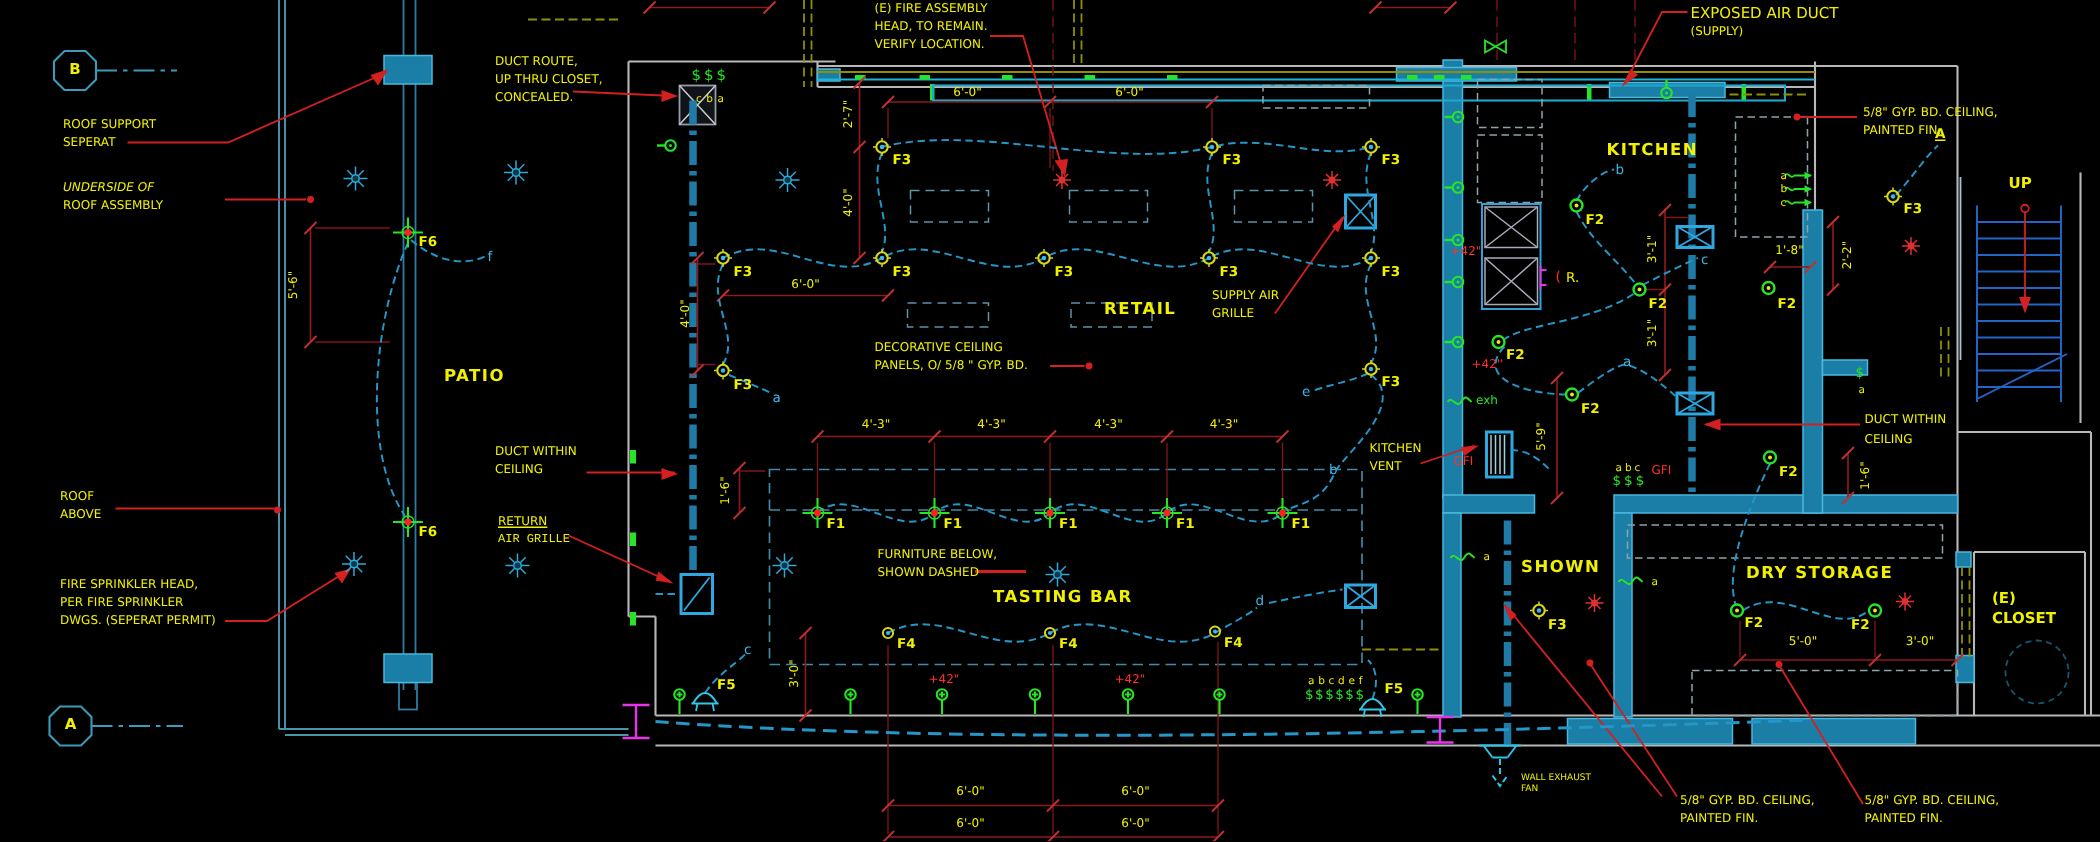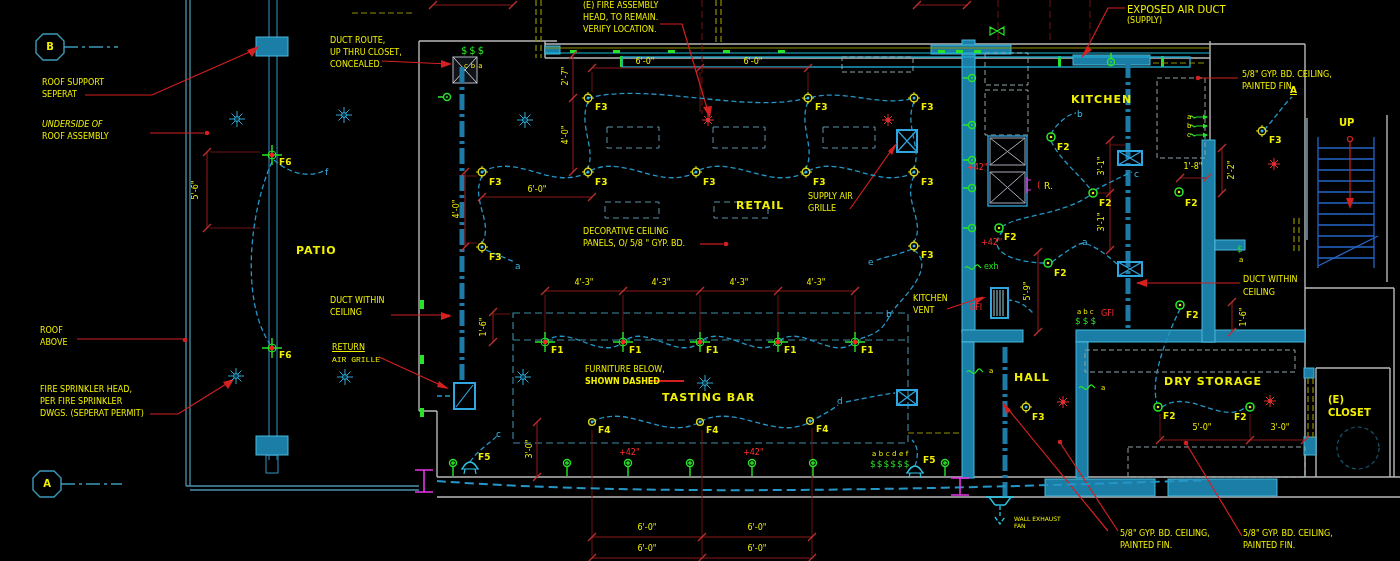--- a/index.html
+++ b/index.html
@@ -409,34 +409,34 @@
       <div class="lbl" style="left: 583px; top: 240px; color: rgb(240, 240, 0); font-size: 8px;">PANELS, O/ 5/8 " GYP. BD.</div>
       <div class="lbl" style="left: 808px; top: 193px; color: rgb(240, 240, 0); font-size: 8px;">SUPPLY AIR</div>
       <div class="lbl" style="left: 808px; top: 205px; color: rgb(240, 240, 0); font-size: 8px;">GRILLE</div>
       <div class="lbl" style="left: 913px; top: 295px; color: rgb(240, 240, 0); font-size: 8px;">KITCHEN</div>
       <div class="lbl" style="left: 913px; top: 307px; color: rgb(240, 240, 0); font-size: 8px;">VENT</div>
       <div class="lbl" style="left: 330px; top: 297px; color: rgb(240, 240, 0); font-size: 8px;">DUCT WITHIN</div>
       <div class="lbl" style="left: 330px; top: 309px; color: rgb(240, 240, 0); font-size: 8px;">CEILING</div>
       <div class="lbl" style="left: 332px; top: 344px; color: rgb(240, 240, 0); font-size: 8px; text-decoration: underline;">RETURN</div>
       <div class="lbl" style="left: 332px; top: 356px; color: rgb(240, 240, 0); font-size: 8px; font-family: Liberation Mono, monospace;">AIR GRILLE</div>
       <div class="lbl" style="left: 585px; top: 366px; color: rgb(240, 240, 0); font-size: 8px;">FURNITURE BELOW,</div>
-      <div class="lbl" style="left: 585px; top: 378px; color: rgb(240, 240, 0); font-size: 8px; font-weight: bold;">SHOWN DASHED</div>
+      <div class="lbl" style="left: 585px; top: 378px; color: rgb(240, 240, 0); font-size: 8px;">SHOWN DASHED</div>
       <div class="lbl" style="left: 1243px; top: 276px; color: rgb(240, 240, 0); font-size: 8px;">DUCT WITHIN</div>
       <div class="lbl" style="left: 1243px; top: 289px; color: rgb(240, 240, 0); font-size: 8px;">CEILING</div>
       <div class="lbl" style="left: 1120px; top: 530px; color: rgb(240, 240, 0); font-size: 8px;">5/8" GYP. BD. CEILING,</div>
       <div class="lbl" style="left: 1120px; top: 542px; color: rgb(240, 240, 0); font-size: 8px;">PAINTED FIN.</div>
       <div class="lbl" style="left: 1243px; top: 530px; color: rgb(240, 240, 0); font-size: 8px;">5/8" GYP. BD. CEILING,</div>
       <div class="lbl" style="left: 1243px; top: 542px; color: rgb(240, 240, 0); font-size: 8px;">PAINTED FIN.</div>
       <div class="lbl" style="left: 1014px; top: 516px; color: rgb(240, 240, 0); font-size: 6px;">WALL EXHAUST</div>
       <div class="lbl" style="left: 1014px; top: 523px; color: rgb(240, 240, 0); font-size: 6px;">FAN</div>
       <div class="lbl" style="left: 296px; top: 245px; color: rgb(240, 240, 0); font-size: 11px; font-weight: bold; letter-spacing: 1px;">PATIO</div>
       <div class="lbl" style="left: 736px; top: 200px; color: rgb(240, 240, 0); font-size: 11px; font-weight: bold; letter-spacing: 1px;">RETAIL</div>
       <div class="lbl" style="left: 662px; top: 392px; color: rgb(240, 240, 0); font-size: 11px; font-weight: bold; letter-spacing: 1px;">TASTING BAR</div>
       <div class="lbl" style="left: 1071px; top: 94px; color: rgb(240, 240, 0); font-size: 11px; font-weight: bold; letter-spacing: 1px;">KITCHEN</div>
-      <div class="lbl" style="left: 1014px; top: 372px; color: rgb(240, 240, 0); font-size: 11px; font-weight: bold; letter-spacing: 1px;">HALL</div>
+      <div class="lbl" style="left: 1014px; top: 372px; color: rgb(240, 240, 0); font-size: 11px; font-weight: bold; letter-spacing: 1px;">SHOWN</div>
       <div class="lbl" style="left: 1164px; top: 376px; color: rgb(240, 240, 0); font-size: 11px; font-weight: bold; letter-spacing: 1px;">DRY STORAGE</div>
       <div class="lbl" style="left: 1328px; top: 395px; color: rgb(240, 240, 0); font-size: 10px; font-weight: bold;">(E)</div>
       <div class="lbl" style="left: 1328px; top: 408px; color: rgb(240, 240, 0); font-size: 10px; font-weight: bold;">CLOSET</div>
       <div class="lbl" style="left: 1339px; top: 118px; color: rgb(240, 240, 0); font-size: 10px; font-weight: bold;">UP</div>
       <div class="lbl" style="left: 196px; top: 190px; color: rgb(240, 240, 0); font-size: 8px; transform: translate(-50%, -50%) rotate(-90deg);">5'-6"</div>
       <div class="lbl" style="left: 566px; top: 76px; color: rgb(240, 240, 0); font-size: 8px; transform: translate(-50%, -50%) rotate(-90deg);">2'-7"</div>
       <div class="lbl" style="left: 566px; top: 135px; color: rgb(240, 240, 0); font-size: 8px; transform: translate(-50%, -50%) rotate(-90deg);">4'-0"</div>
       <div class="lbl" style="left: 457px; top: 209px; color: rgb(240, 240, 0); font-size: 8px; transform: translate(-50%, -50%) rotate(-90deg);">4'-0"</div>
       <div class="lbl" style="left: 645px; top: 58px; color: rgb(240, 240, 0); font-size: 8px; transform: translate(-50%, 0px);">6'-0"</div>
       <div class="lbl" style="left: 753px; top: 58px; color: rgb(240, 240, 0); font-size: 8px; transform: translate(-50%, 0px);">6'-0"</div>

